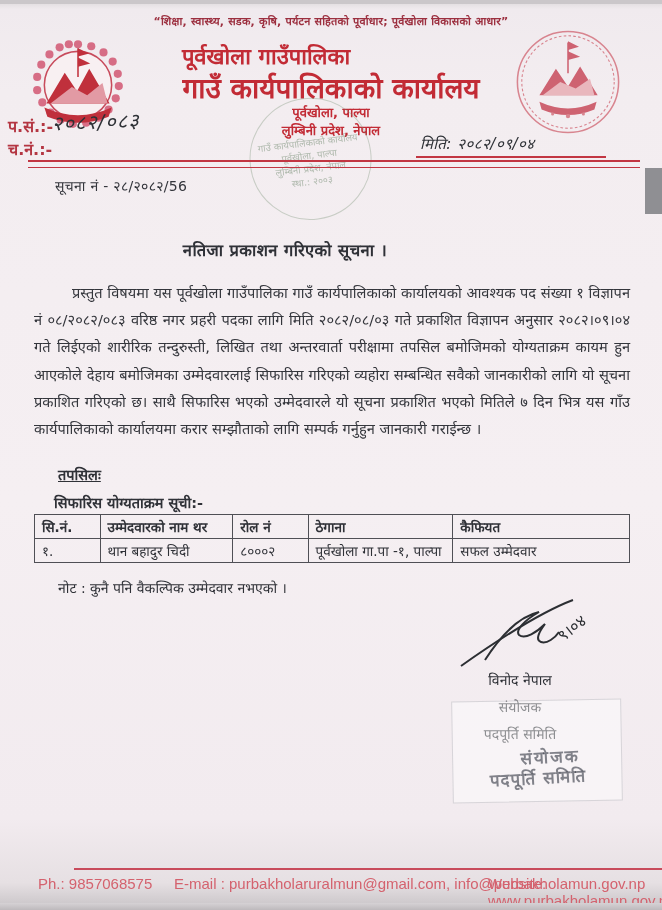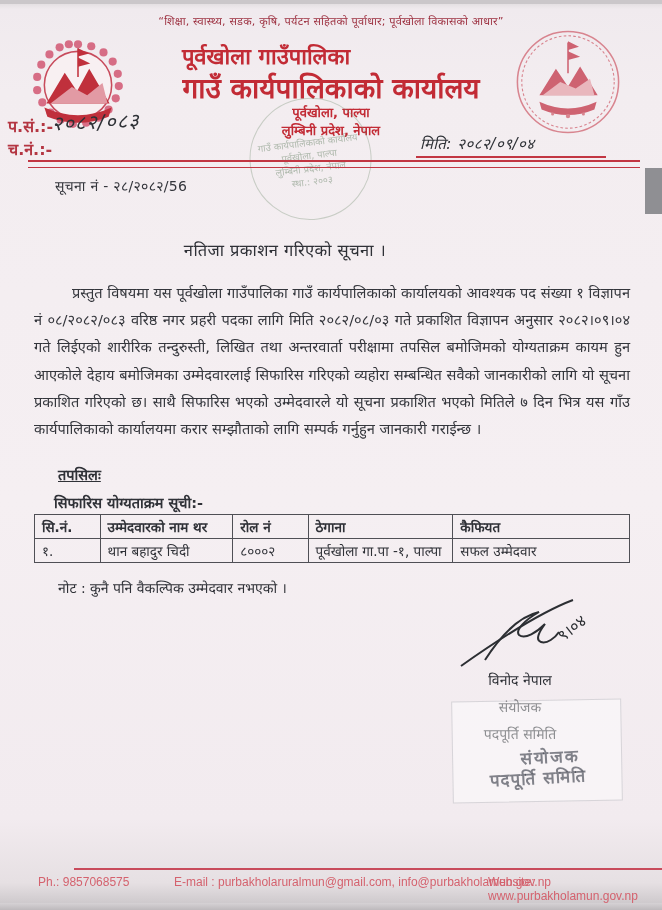--- a/index.html
+++ b/index.html
@@ -2,35 +2,35 @@
 <html><head>
 <meta charset="utf-8">
 <style>
   html,body{margin:0;padding:0;}
   body{width:662px;height:910px;background:#c9c5c8;font-family:"DejaVu Sans",sans-serif;}
   .page{position:relative;width:662px;height:910px;overflow:hidden;
         background:linear-gradient(180deg,#dcd8da 0%,#f0eaee 1%,#f3edf0 10%,#f5eff2 55%,#f2ebef 90%,#e6e0e3 97%,#c6c2c5 100%);}
   .abs{position:absolute;}
   .center{text-align:center;}
 
-  .slogan{left:0;top:13px;width:662px;font-size:11px;font-weight:normal;color:#9c2f3f;letter-spacing:.2px;}
+  .slogan{left:0;top:13px;width:662px;font-size:11px;font-weight:bold;color:#9c2f3f;letter-spacing:.2px;}
   .muni{left:0;top:40px;width:532px;font-size:22px;font-weight:bold;color:#c22b35;}
   .office{left:0;top:68px;width:662px;font-size:28px;font-weight:bold;color:#c22b35;}
   .place{left:0;top:103px;width:662px;font-size:13px;font-weight:bold;color:#c22b35;}
   .prov{left:0;top:121px;width:662px;font-size:13px;font-weight:bold;color:#c22b35;}
 
   .reflabel{font-size:16px;font-weight:bold;color:#b43642;text-align:right;}
   .hand{font-family:"DejaVu Sans",sans-serif;font-style:italic;color:#2e3136;}
   .refval{left:52px;top:108px;font-size:20px;transform:rotate(-2deg);letter-spacing:1px;}
   .dateline{left:420px;top:133px;font-size:15px;letter-spacing:.5px;font-style:italic;}
   .date-underline{left:416px;top:156px;width:190px;height:2px;background:#c23642;}
   .rule2{left:28px;top:160px;width:612px;height:5px;border-top:2px solid #c23642;border-bottom:1.6px solid #c23642;}
 
   .noticeno{left:55px;top:176px;font-size:14px;color:#34363c;letter-spacing:.3px;}
-  .title{left:0;top:238px;width:570px;font-size:16.5px;font-weight:400;color:#2f3137;letter-spacing:.4px;}
+  .title{left:0;top:238px;width:570px;font-size:16.5px;font-weight:700;color:#2f3137;letter-spacing:.4px;}
 
   .para{left:34px;top:279px;width:596px;font-size:14.6px;line-height:27.2px;color:#34363c;
         text-align:justify;text-indent:38px;}
 
   .tapsil{left:58px;top:464px;font-size:14.5px;font-weight:600;color:#2f3137;text-decoration:underline;}
   .listhead{left:54px;top:492px;font-size:14.5px;font-weight:600;color:#2f3137;}
 
   table.result{position:absolute;left:34px;top:514px;width:596px;border-collapse:collapse;
         font-size:13.5px;color:#2f3137;}
   table.result th,table.result td{border:1.6px solid #4f4f55;padding:1px 7px;text-align:left;
@@ -50,21 +50,21 @@
   .stamp-comm{left:448px;top:766px;width:180px;font-size:17px;font-weight:bold;color:rgba(55,58,70,.62);
         letter-spacing:1px;transform:rotate(-3deg);text-align:center;}
 
   .cstamp{left:225px;top:110px;width:170px;height:105px;transform:rotate(-7deg);
         color:rgba(118,142,116,.55);font-size:9.5px;text-align:center;line-height:13px;}
   .cstamp .ring{position:absolute;left:25px;top:-12px;width:120px;height:120px;border-radius:50%;
         border:1px solid rgba(118,142,116,.35);}
   .cstamp .in{position:relative;top:26px;}
 
   .footline{left:74px;top:868px;width:588px;height:1.5px;background:#c84b5c;}
-  .footer{font-family:"Liberation Sans",sans-serif;font-size:12px;color:#d4626e;top:875px;padding-left:30px;}
+  .footer{font-family:"Liberation Sans",sans-serif;font-size:15px;color:#d4626e;top:875px;padding-left:30px;}
   .f-ph{left:8px;} .f-em{left:144px;} .f-web{left:458px;}
 
   .edge-top{left:0;top:0;width:662px;height:4px;background:#cbc7ca;}
   .edge-block{left:645px;top:168px;width:17px;height:46px;background:#8f8f93;}
   .edge-bottom{left:0;top:903px;width:662px;height:7px;background:linear-gradient(180deg,#d6d2d5,#bdb9bc);}
 </style>
 </head>
 <body>
 
 <div class="page">

